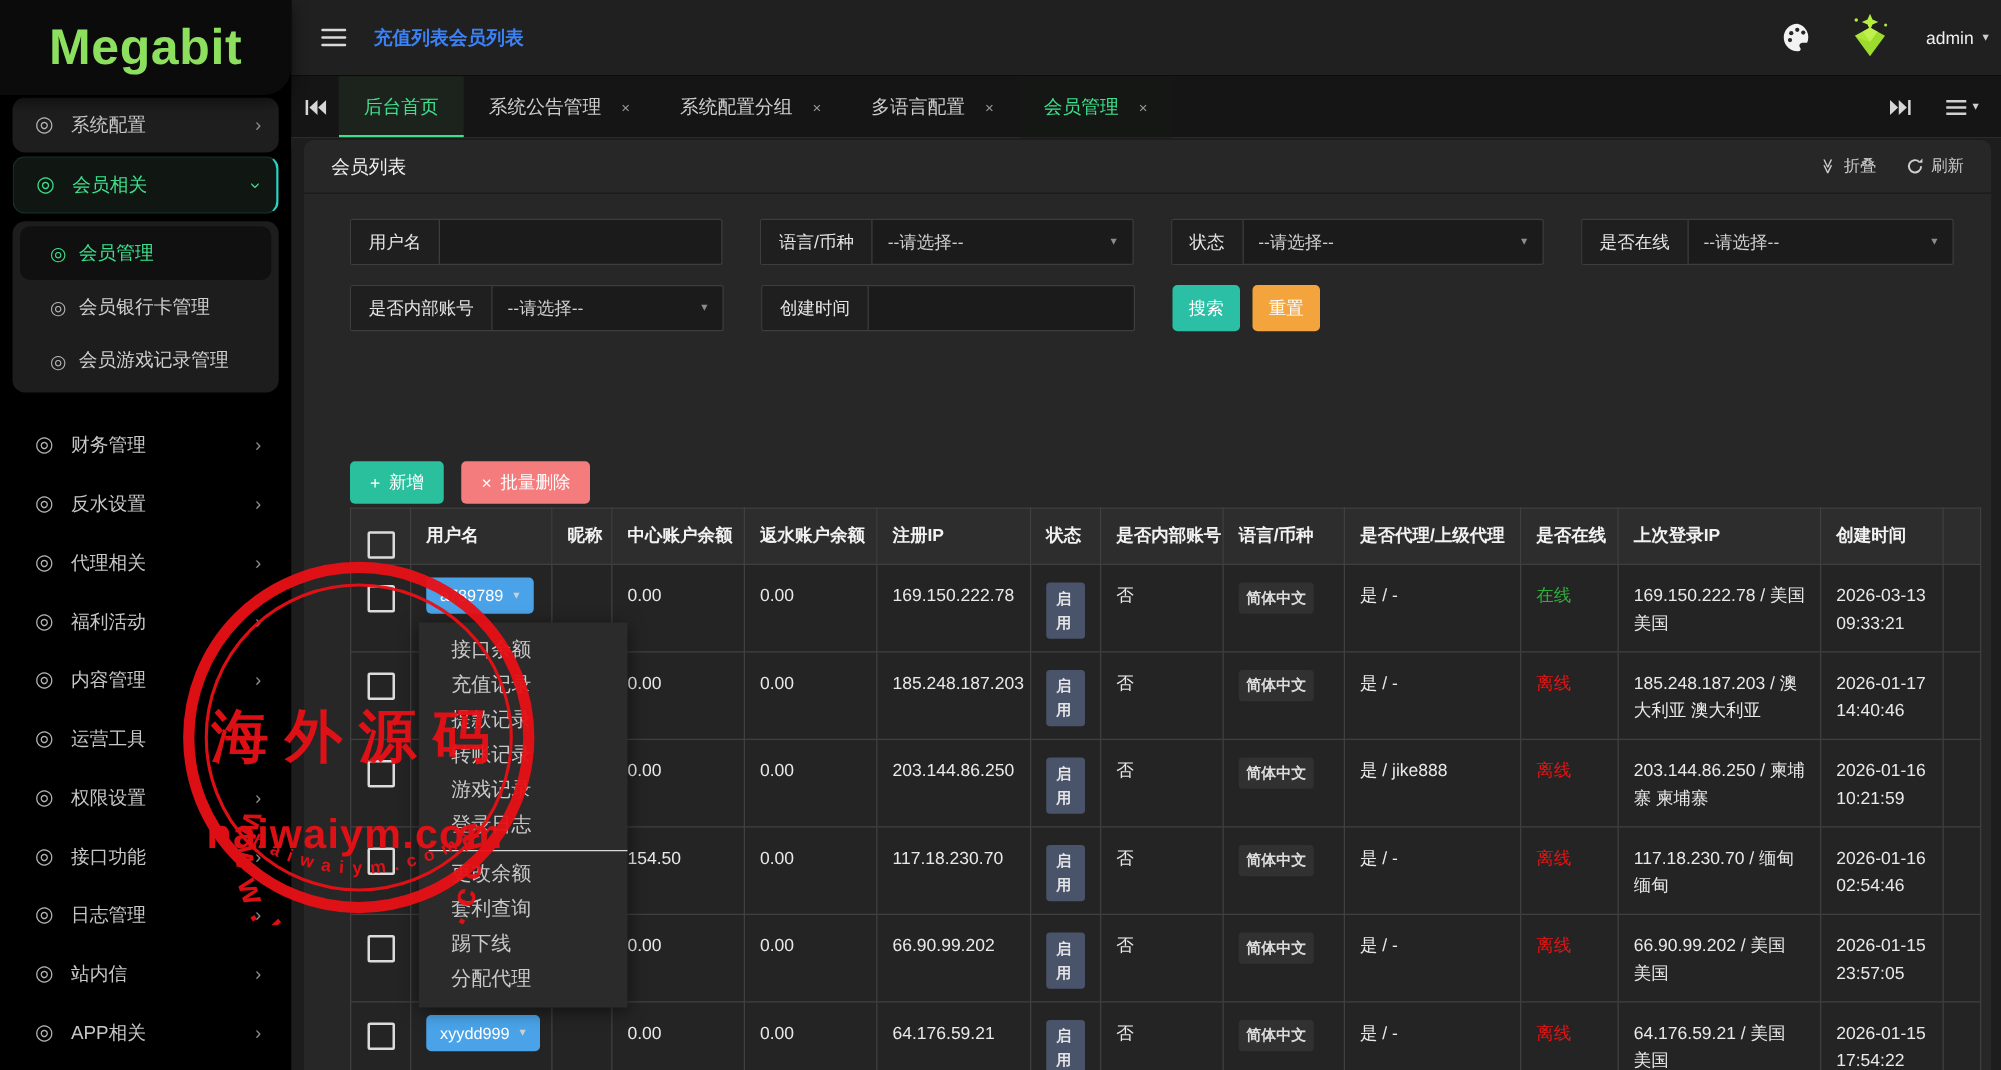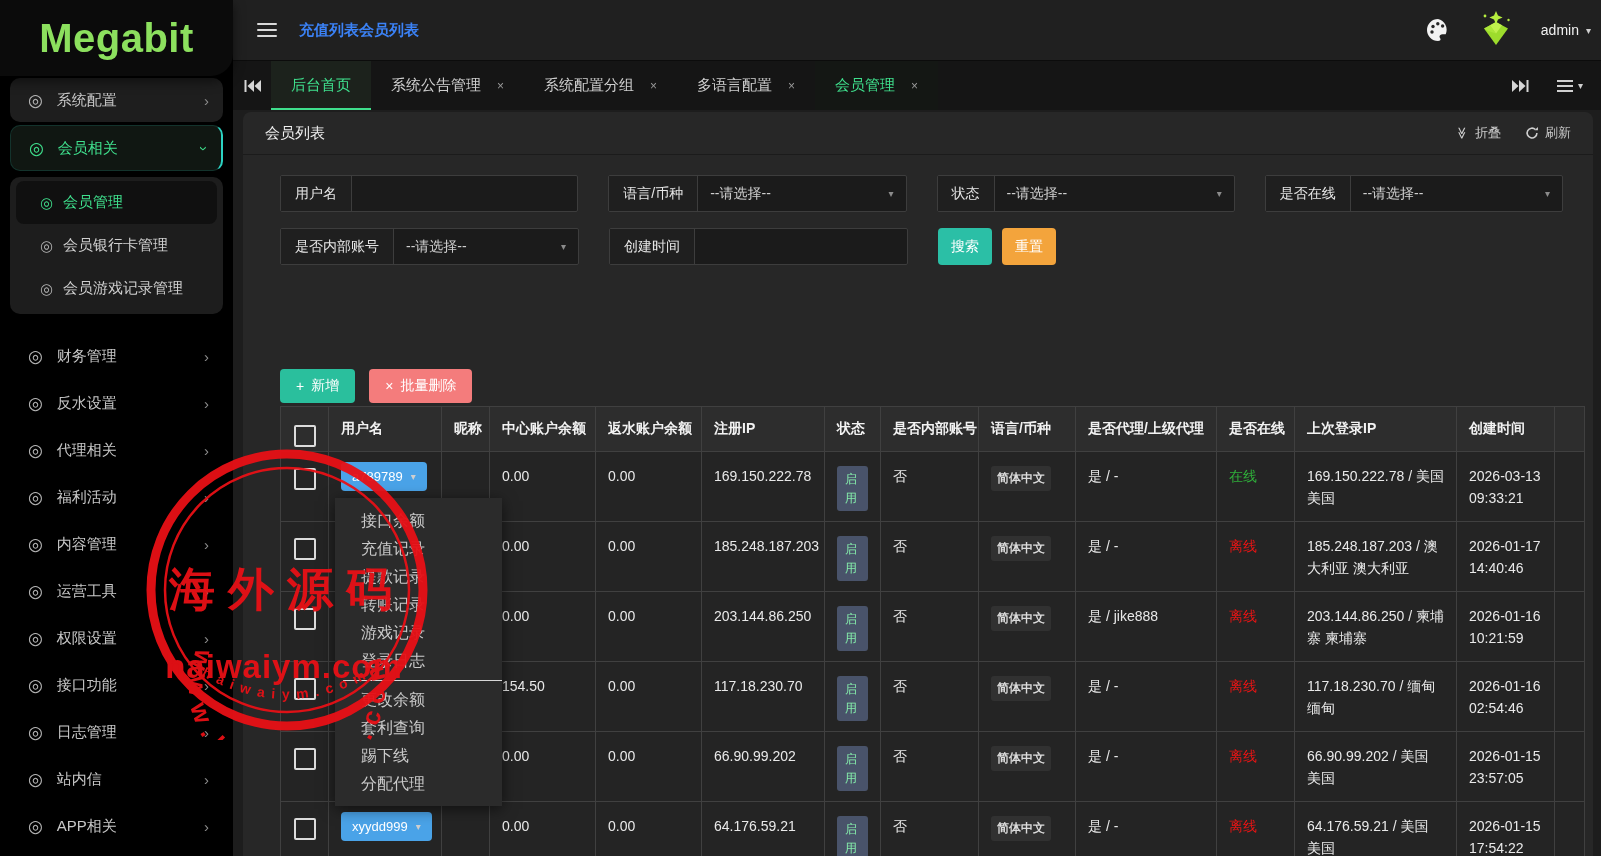--- a/index.html
+++ b/index.html
@@ -86,22 +86,22 @@
   th,td{border:1px solid #404040;box-sizing:border-box;}
   thead th{height:45px;background:#2d2d2d;color:#f2f2f2;font-size:14px;text-align:left;padding:0 12px;
            font-weight:bold;white-space:nowrap;overflow:hidden;}
   tbody td{height:70px;vertical-align:top;padding:14px 12px 0;color:#e9e9e9;font-size:14px;line-height:1.55;
            overflow:hidden;}
   .ccell{text-align:center;padding:16px 0 0;}
   .cb{display:inline-block;width:18px;height:18px;border:2px solid #dcdcdc;border-radius:2px;cursor:pointer;}
   .ubtn{display:inline-flex;align-items:center;gap:8px;background:#4aa3e8;color:#fff;border:none;
         border-radius:4px;height:29px;padding:0 11px;font-size:13px;font-family:inherit;cursor:pointer;
         margin-top:-4px;white-space:nowrap;}
-  .badge-status{display:inline-block;background:#49536a;color:#86efac;border-radius:3px;padding:4px 8px;
-                font-size:12px;}
+  .badge-status{display:inline-block;background:#49536a;color:#e5e5e5;border-radius:3px;padding:4px 8px;
+                font-size:12px;font-weight:bold;}
   .badge-lang{display:inline-block;background:#313131;color:#dcdcdc;border-radius:3px;padding:3px 6px;
               font-size:12px;font-weight:bold;}
   .on{color:#2fae3a;}
   .off{color:#e81414;}
 
   
   .ctx{position:absolute;left:335px;top:498px;width:167px;background:#2b2b2b;z-index:6;
        box-shadow:0 3px 14px rgba(0,0,0,.55);padding:9px 0 8px;}
   .ctx-item{height:28px;line-height:28px;padding-left:26px;color:#c9c9c9;font-size:16px;cursor:pointer;
             white-space:nowrap;}

